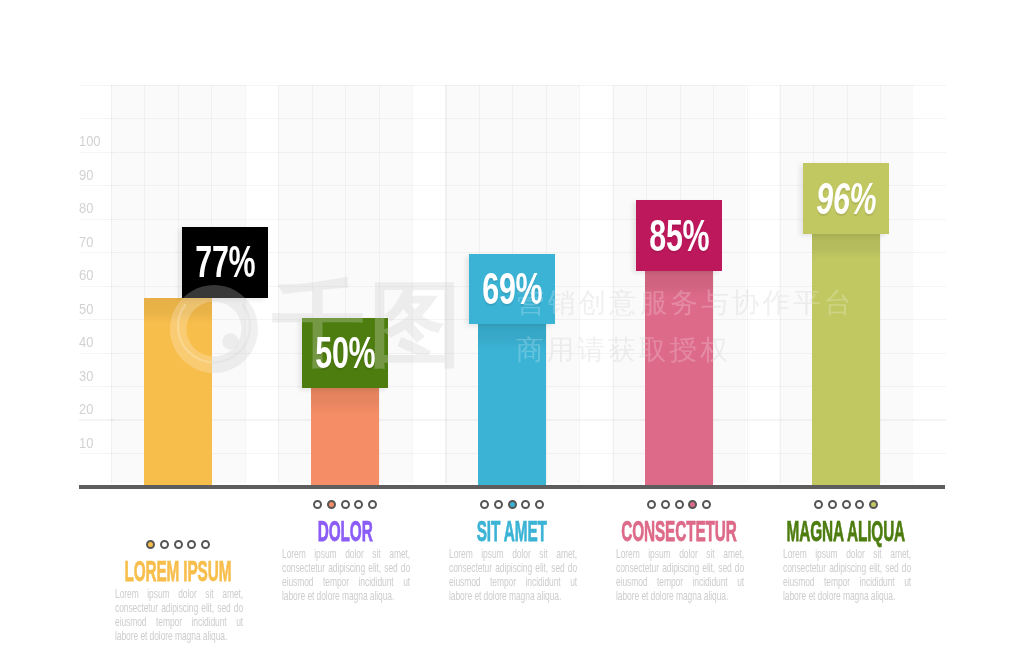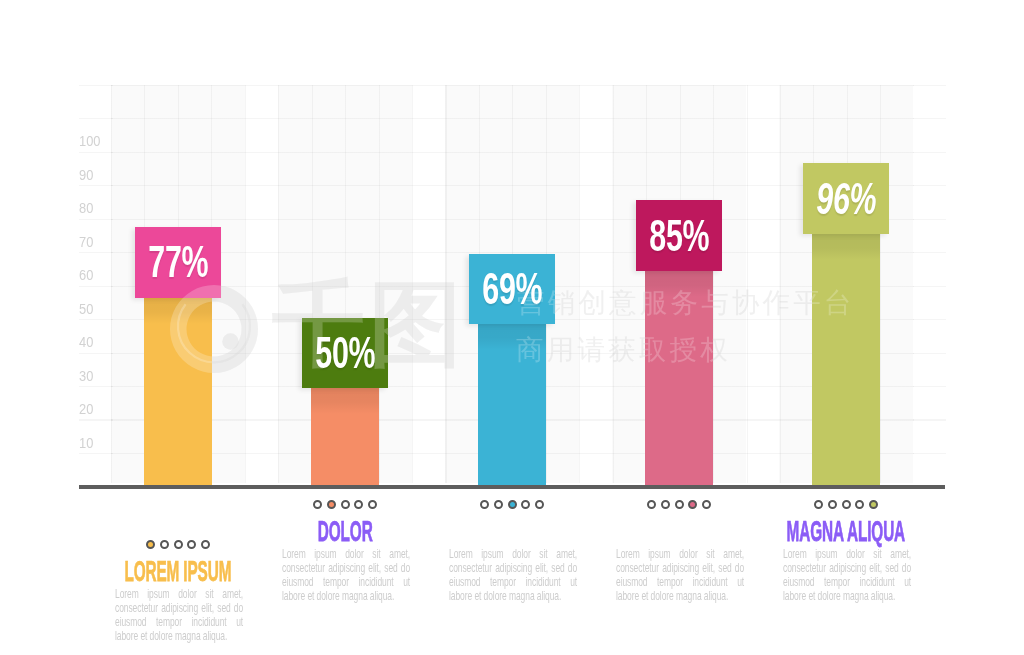--- a/index.html
+++ b/index.html
@@ -118,21 +118,21 @@
       <div class="ylab" style="top: 368.5px;">30</div>
       <div class="ylab" style="top: 402px;">20</div>
       <div class="ylab" style="top: 435.5px;">10</div>
     </div>
   <div id="axisline"></div>
   <div id="bars">
       <div class="colwrap" style="left: 111px;">
         <div class="stem" style="background: rgb(248, 190, 76); top: 297.55px; height: 187.45px; bottom: auto;">
           <div class="stemshadow"></div>
         </div>
-        <div class="cap" style="background: #ec4899; top: 227.05px;">
+        <div class="cap" style="background: #000000; top: 227.05px; margin-left: 47px;">
           <div class="capval">77%</div>
         </div>
       </div>
       <div class="colwrap" style="left: 278px;">
         <div class="stem" style="background: rgb(245, 141, 102); top: 388px; height: 97px; bottom: auto;">
           <div class="stemshadow"></div>
         </div>
         <div class="cap" style="background: #4d7c0f; top: 317.5px;">
           <div class="capval">50%</div>
         </div>
@@ -190,41 +190,47 @@
         <div class="body">Lorem ipsum dolor sit amet, consectetur adipiscing elit, sed do eiusmod tempor incididunt ut labore et dolore magna aliqua.</div>
       </div>
       <div class="colwrap" style="left: 445px;">
         <div class="dots">
           <div class="dot"></div>
           <div class="dot"></div>
           <div class="dot" style="background: rgb(59, 179, 213);"></div>
           <div class="dot"></div>
           <div class="dot"></div>
         </div>
+        <div class="caption" style="color: rgb(59, 179, 213);">
+          <span>SIT AMET</span>
+        </div>
         <div class="body">Lorem ipsum dolor sit amet, consectetur adipiscing elit, sed do eiusmod tempor incididunt ut labore et dolore magna aliqua.</div>
       </div>
       <div class="colwrap" style="left: 612px;">
         <div class="dots">
           <div class="dot"></div>
           <div class="dot"></div>
           <div class="dot"></div>
           <div class="dot" style="background: rgb(221, 106, 136);"></div>
           <div class="dot"></div>
         </div>
+        <div class="caption" style="color: rgb(221, 106, 136);">
+          <span>CONSECTETUR</span>
+        </div>
         <div class="body">Lorem ipsum dolor sit amet, consectetur adipiscing elit, sed do eiusmod tempor incididunt ut labore et dolore magna aliqua.</div>
       </div>
       <div class="colwrap" style="left: 779px;">
         <div class="dots">
           <div class="dot"></div>
           <div class="dot"></div>
           <div class="dot"></div>
           <div class="dot"></div>
           <div class="dot" style="background: rgb(193, 200, 98);"></div>
         </div>
-        <div class="caption" style="color: #8b5cf6;">
+        <div class="caption" style="color: #4d7c0f;">
           <span>MAGNA ALIQUA</span>
         </div>
         <div class="body">Lorem ipsum dolor sit amet, consectetur adipiscing elit, sed do eiusmod tempor incididunt ut labore et dolore magna aliqua.</div>
       </div>
     </div>
   <div id="wm-light">
     <svg class="wm-logo" width="88" height="88" viewBox="0 0 88 88">
       <path fill-rule="evenodd" d="M44 0 A44 44 0 1 1 43.99 0 Z M44 16.5 A27.5 27.5 0 1 0 44.01 16.5 Z"></path>
       <circle cx="60.5" cy="56.5" r="8.2"></circle>
       <path fill="none" stroke-width="2.2" d="M15.6 19.2 A36 36 0 1 0 72.4 19.2"></path>

